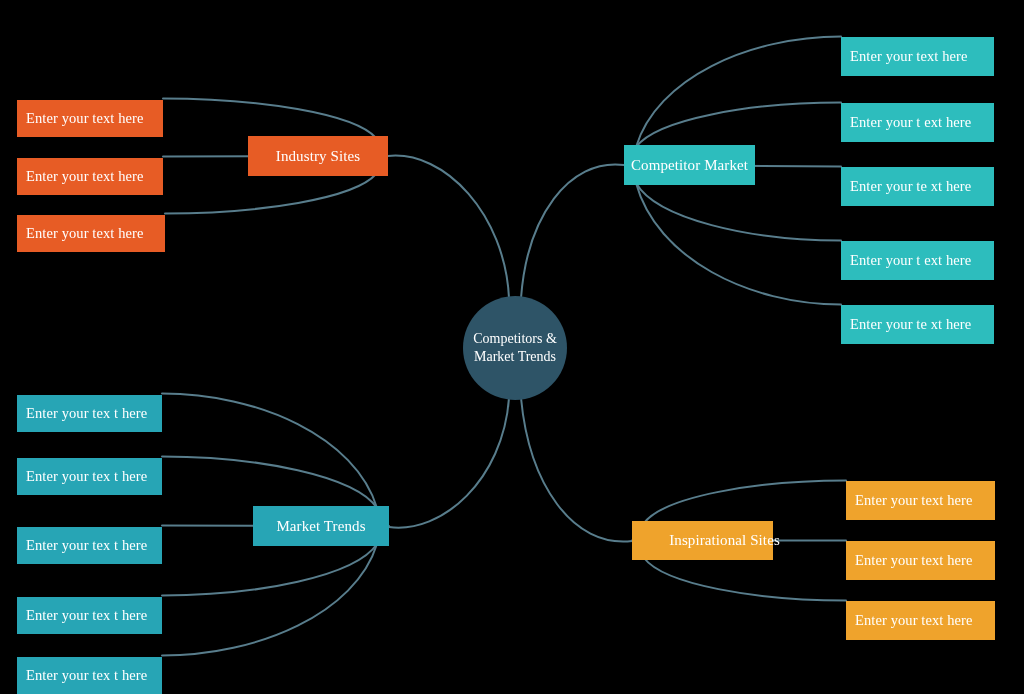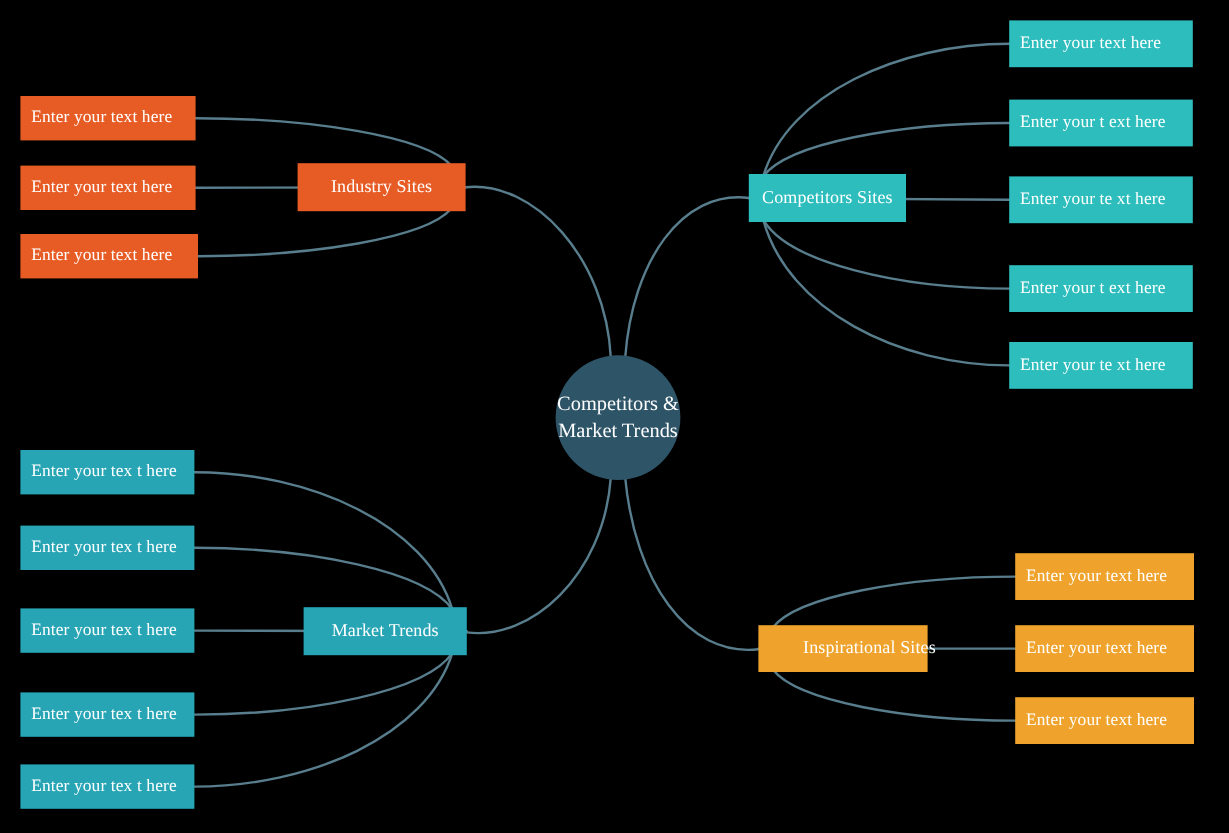--- a/index.html
+++ b/index.html
@@ -37,31 +37,32 @@
     white-space: nowrap;
   }
   .branch {
     justify-content: center;
     font-size: 15px;
   }
   .leaf {
     justify-content: flex-start;
     padding-left: 9px;
     font-size: 14.5px;
+    margin-top: 20px;
   }
   .center-node {
     position: absolute;
     border-radius: 50%;
     display: flex;
     flex-direction: column;
     align-items: center;
     justify-content: center;
     text-align: center;
     color: #ffffff;
-    font-size: 17px;
+    font-size: 14px;
     line-height: 1.28;
   }
   .center-node span { display: block; }
 </style>
 </head>
 <body>
 
 <div id="canvas">
 
   <svg id="edges" viewBox="0 0 1024 694" width="1024" height="694" xmlns="http://www.w3.org/2000/svg">
@@ -94,21 +95,21 @@
       <div class="node leaf" style="left: 17px; top: 80px; width: 146px; height: 37px; background: rgb(231, 92, 37);">
         <span>Enter your text here</span>
       </div>
       <div class="node leaf" style="left: 17px; top: 138px; width: 146px; height: 37px; background: rgb(231, 92, 37);">
         <span>Enter your text here</span>
       </div>
       <div class="node leaf" style="left: 17px; top: 195px; width: 148px; height: 37px; background: rgb(231, 92, 37);">
         <span>Enter your text here</span>
       </div>
       <div class="node branch" style="left: 624px; top: 145px; width: 131px; height: 40px; background: rgb(45, 189, 189);">
-        <span>Competitors Sites</span>
+        <span>Competitor Market</span>
       </div>
       <div class="node leaf" style="left: 841px; top: 17px; width: 153px; height: 39px; background: rgb(45, 189, 189);">
         <span>Enter your text here</span>
       </div>
       <div class="node leaf" style="left: 841px; top: 83px; width: 153px; height: 39px; background: rgb(45, 189, 189);">
         <span>Enter your t ext here</span>
       </div>
       <div class="node leaf" style="left: 841px; top: 147px; width: 153px; height: 39px; background: rgb(45, 189, 189);">
         <span>Enter your te xt here</span>
       </div>

